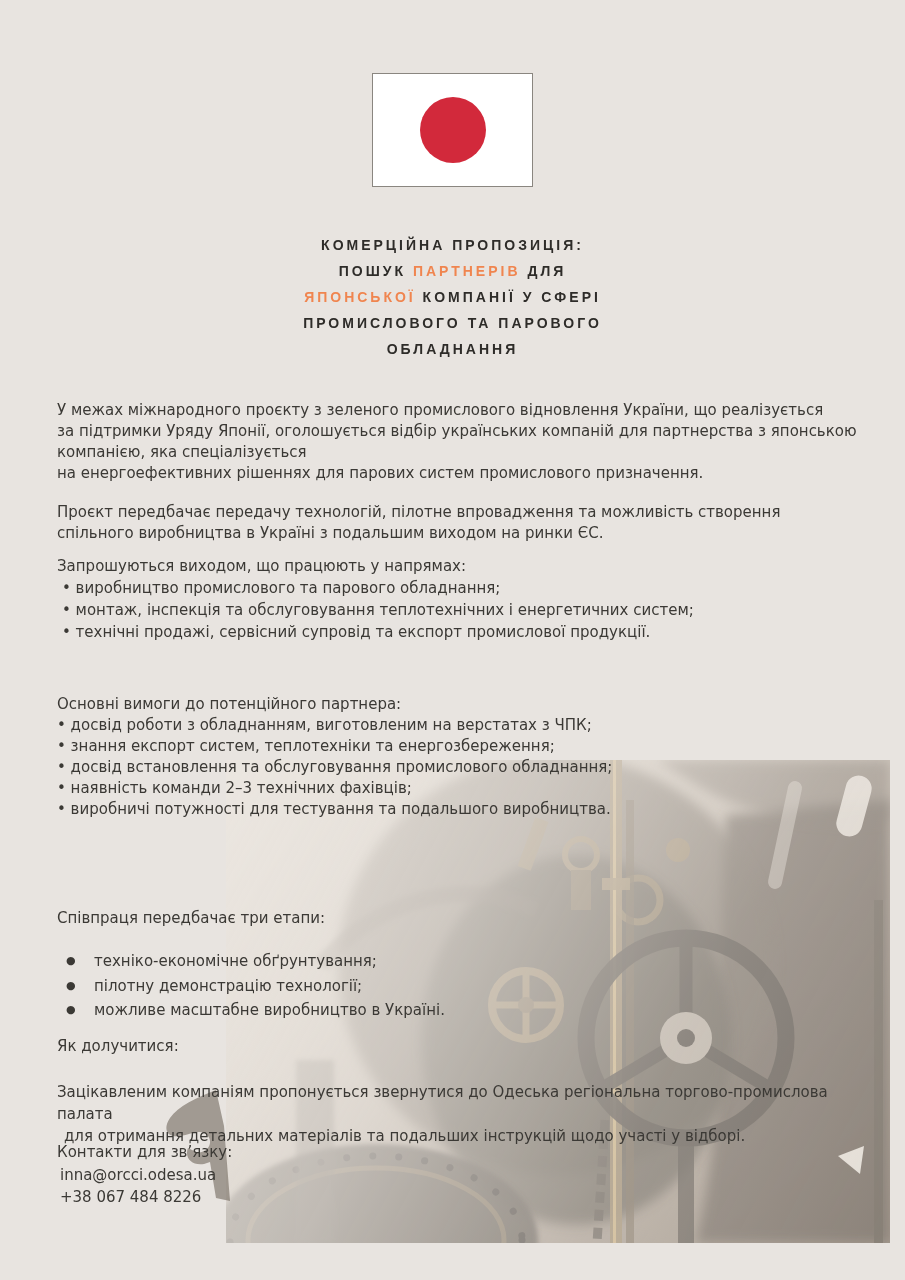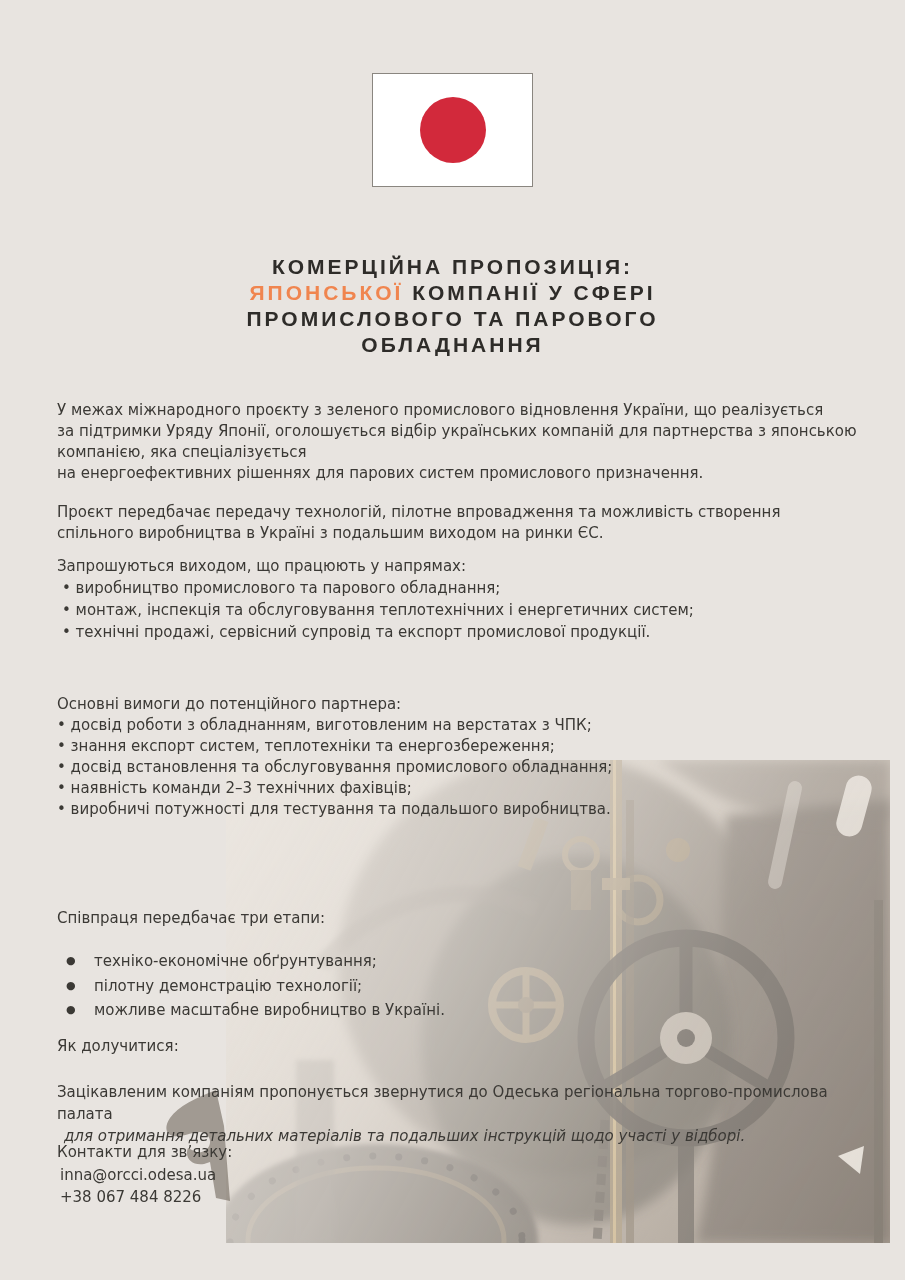--- a/index.html
+++ b/index.html
@@ -31,39 +31,39 @@
   .flag .disc {
     position:absolute; left:50%; top:50%; width:66px; height:66px;
     margin:-33px 0 0 -33px; border-radius:50%; background:#D2293B;
   }
 
   
   .title {
     position:absolute; left:0; top:232px; width:100%; z-index:2;
     text-align:center;
     font-family:"Liberation Sans", sans-serif;
-    font-weight:bold; font-size:21px; line-height:26px;
-    letter-spacing:3px; color:#2E2C29;margin-top:22px;
+    font-weight:bold; font-size:14px; line-height:26px;
+    letter-spacing:3px; color:#2E2C29;
   }
   .title .hl { color:#F0854F; }
 
   
   .block { position:absolute; left:57px; z-index:2; font-size:15px; line-height:21px; }
   .intro     { top:400px;  width:822px; }
   .project   { top:502px;  width:800px; }
   .invited   { top:555px;  width:830px; line-height:22px; }
   .invited .item { padding-left:5px; }
   .req       { top:694px;  width:830px; line-height:21px; }
   .stages    { top:907px;  width:700px; }
   .stages .heading { line-height:22px; margin-bottom:20px; }
   .stages .row { display:flex; line-height:24.5px; }
   .stages .marker { width:28px; padding-left:9px; font-size:11px; }
   .join      { top:1036px; width:700px; }
   .invite    { top:1081px; width:820px; line-height:22px; }
-  .invite .l2 { padding-left:7px;font-style:italic; }
+  .invite .l2 { padding-left:7px; }
   .contacts  { top:1141px; width:500px; line-height:22.5px; }
   .contacts .sub { padding-left:3px; }
 </style>
 </head>
 <body>
 
 <div class="page">
 
   <div class="photo">
     <svg width="664" height="483" viewBox="0 0 664 483">
@@ -147,20 +147,21 @@
   <svg class="hook" width="80" height="115" viewBox="0 0 80 115">
     <path d="M58,2 C38,10 20,18 12,30 C4,42 10,50 22,48 C34,46 44,40 50,48 C56,56 48,66 38,64 L30,60 C26,70 34,78 46,76 L52,74 L58,110 L72,113 L66,38 Z" fill="#675D52"></path>
   </svg>
 
   <div class="flag">
     <div class="disc"></div>
   </div>
 
   <div class="title">
     <div>КОМЕРЦІЙНА ПРОПОЗИЦІЯ:</div>
+    <div><span>ПОШУК </span><span class="hl">ПАРТНЕРІВ</span><span> ДЛЯ</span></div>
     <div><span class="hl">ЯПОНСЬКОЇ</span><span> КОМПАНІЇ У СФЕРІ</span></div>
     <div>ПРОМИСЛОВОГО ТА ПАРОВОГО</div>
     <div>ОБЛАДНАННЯ</div>
   </div>
 
   <div class="block intro">
     <div>У межах міжнародного проєкту з зеленого промислового відновлення України, що реалізується</div>
     <div>за підтримки Уряду Японії, оголошується відбір українських компаній для партнерства з японською компанією, яка спеціалізується</div>
     <div>на енергоефективних рішеннях для парових систем промислового призначення.</div>
   </div>

